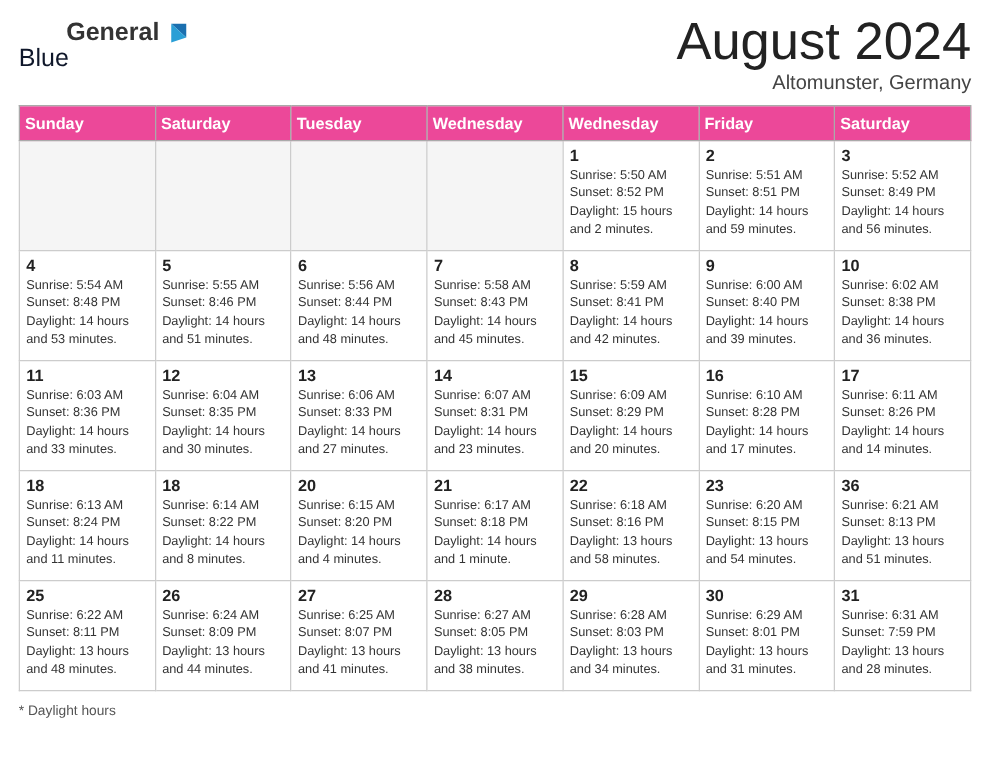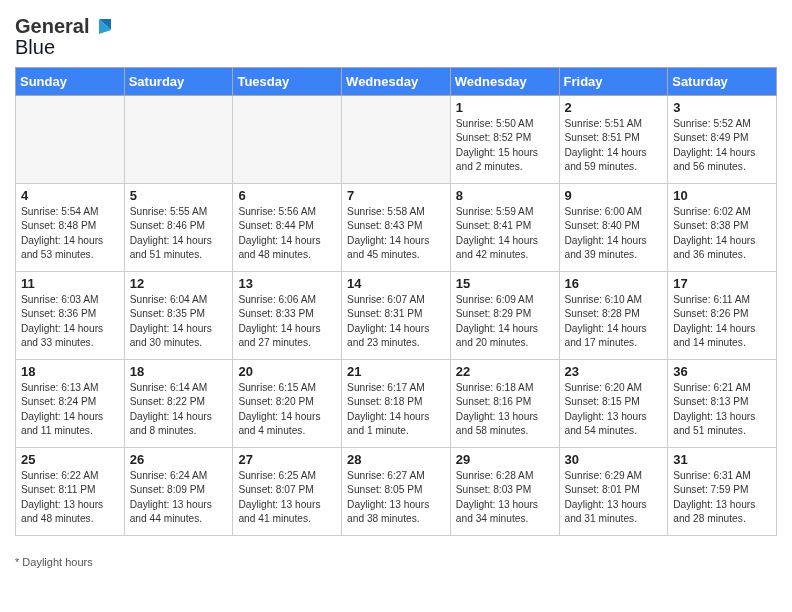--- a/index.html
+++ b/index.html
@@ -18,20 +18,21 @@
     }
     .logo-area {
       display: flex;
       flex-direction: column;
       align-items: flex-start;
       padding-top: 5px;
     }
     .logo-text {
       display: flex;
       align-items: center;
+      margin-left: 38px;
     }
     .logo-general {
       font-size: 20px;
       font-weight: bold;
       color: #333;
     }
     .logo-blue {
       font-size: 20px;
       font-weight: normal;
       color: #0f172a;
@@ -54,21 +55,21 @@
       font-size: 16px;
       color: #444;
       margin-top: 2px;
     }
     .calendar-table {
       width: 100%;
       border-collapse: collapse;
       table-layout: fixed;
     }
     .calendar-table thead tr th {
-      background-color: #3b82f6;
+      background-color: #ec4899;
       color: #fff;
       font-size: 13px;
       font-weight: bold;
       padding: 6px 4px;
       text-align: left;
       border: 1px solid #aaa;
     }
     .calendar-table tbody tr td {
       border: 1px solid #ccc;
       vertical-align: top;
@@ -88,40 +89,44 @@
       display: block;
     }
     .day-info {
       font-size: 10.2px;
       line-height: 1.4;
       color: #333;
     }
     .footer-note {
       font-size: 11px;
       color: #555;
-      margin-top: 20px;
+      margin-top: 10px;
       text-align: left;
     }
   </style>
 </head>
 <body>
 
 <div class="header-area">
   <div class="logo-area">
     <div class="logo-text">
       <span class="logo-general">General</span>
       <svg class="logo-icon" viewBox="0 0 22 22">
         <polygon points="8,3 20,3 20,14" fill="#1a6faf"></polygon>
         <polygon points="8,3 8,18 20,14" fill="#2a9fd6"></polygon>
       </svg>
     </div>
     <div style="margin-top:-2px;">
       <span class="logo-blue">Blue</span>
     </div>
   </div>
+  <div class="title-area">
+    <div class="month-title">August 2024</div>
+    <div class="subtitle">Altomunster, Germany</div>
+  </div>
 </div>
 
 <table class="calendar-table">
   <thead>
     <tr>
     <th>Sunday</th>
         <th>Saturday</th>
         <th>Tuesday</th>
         <th>Wednesday</th>
         <th>Wednesday</th>

